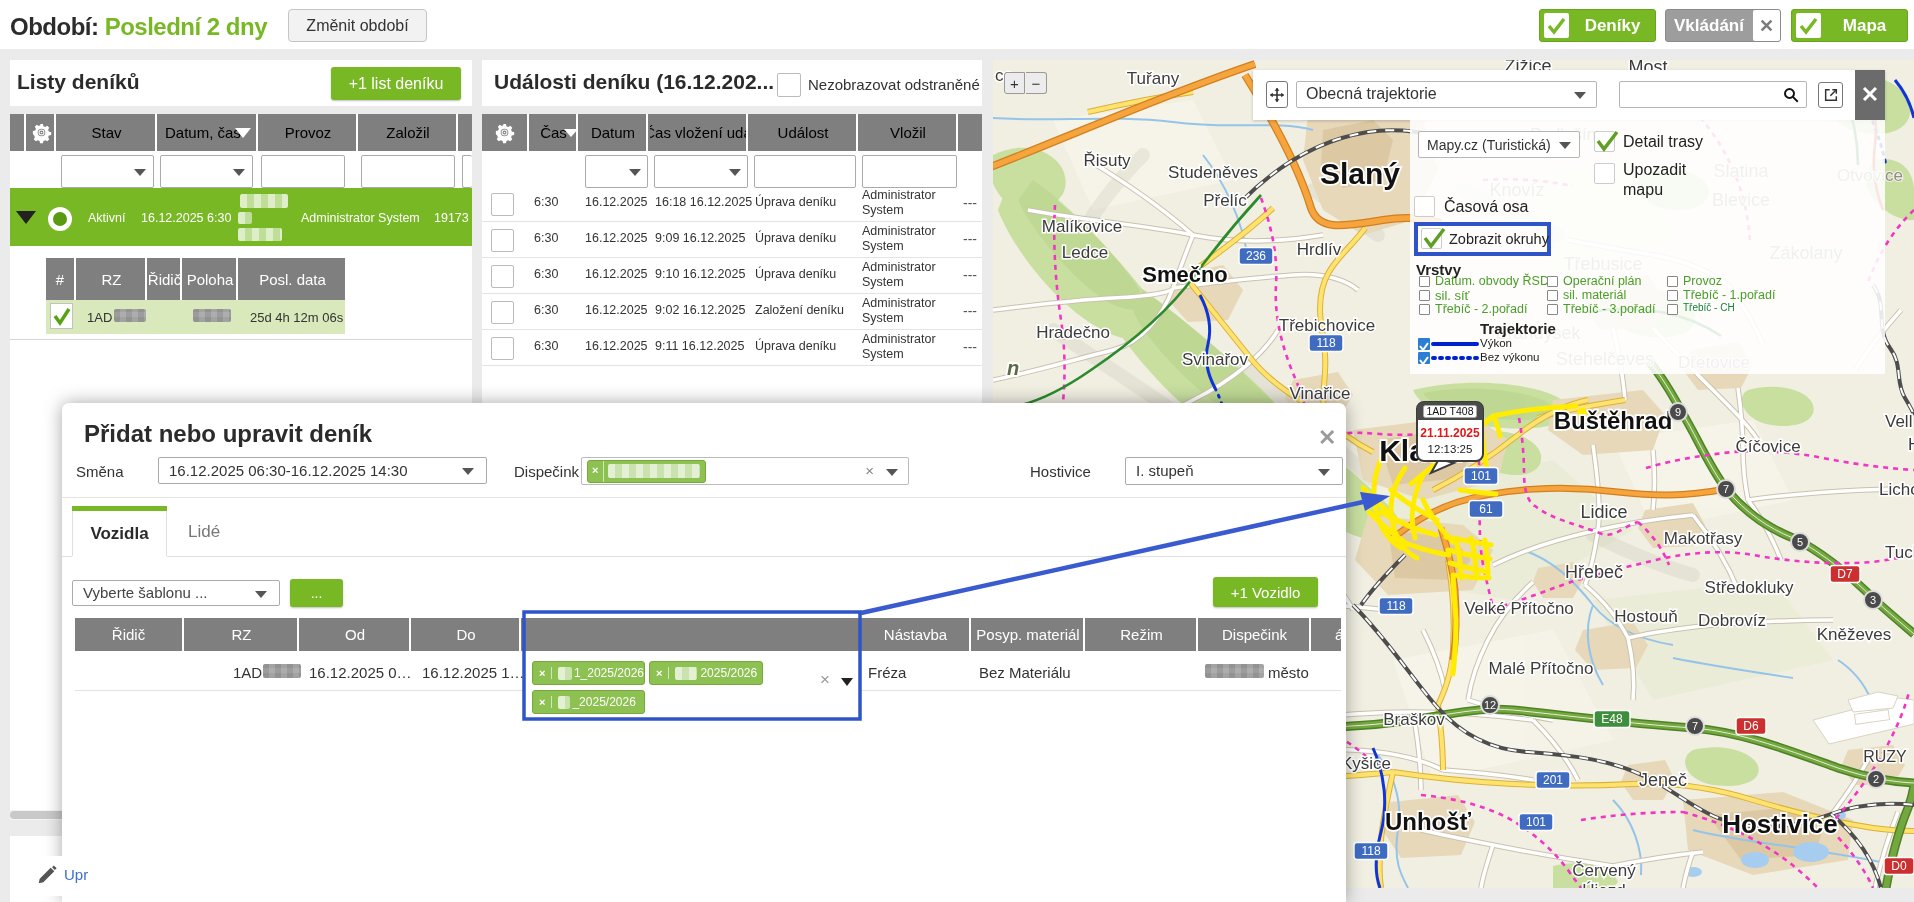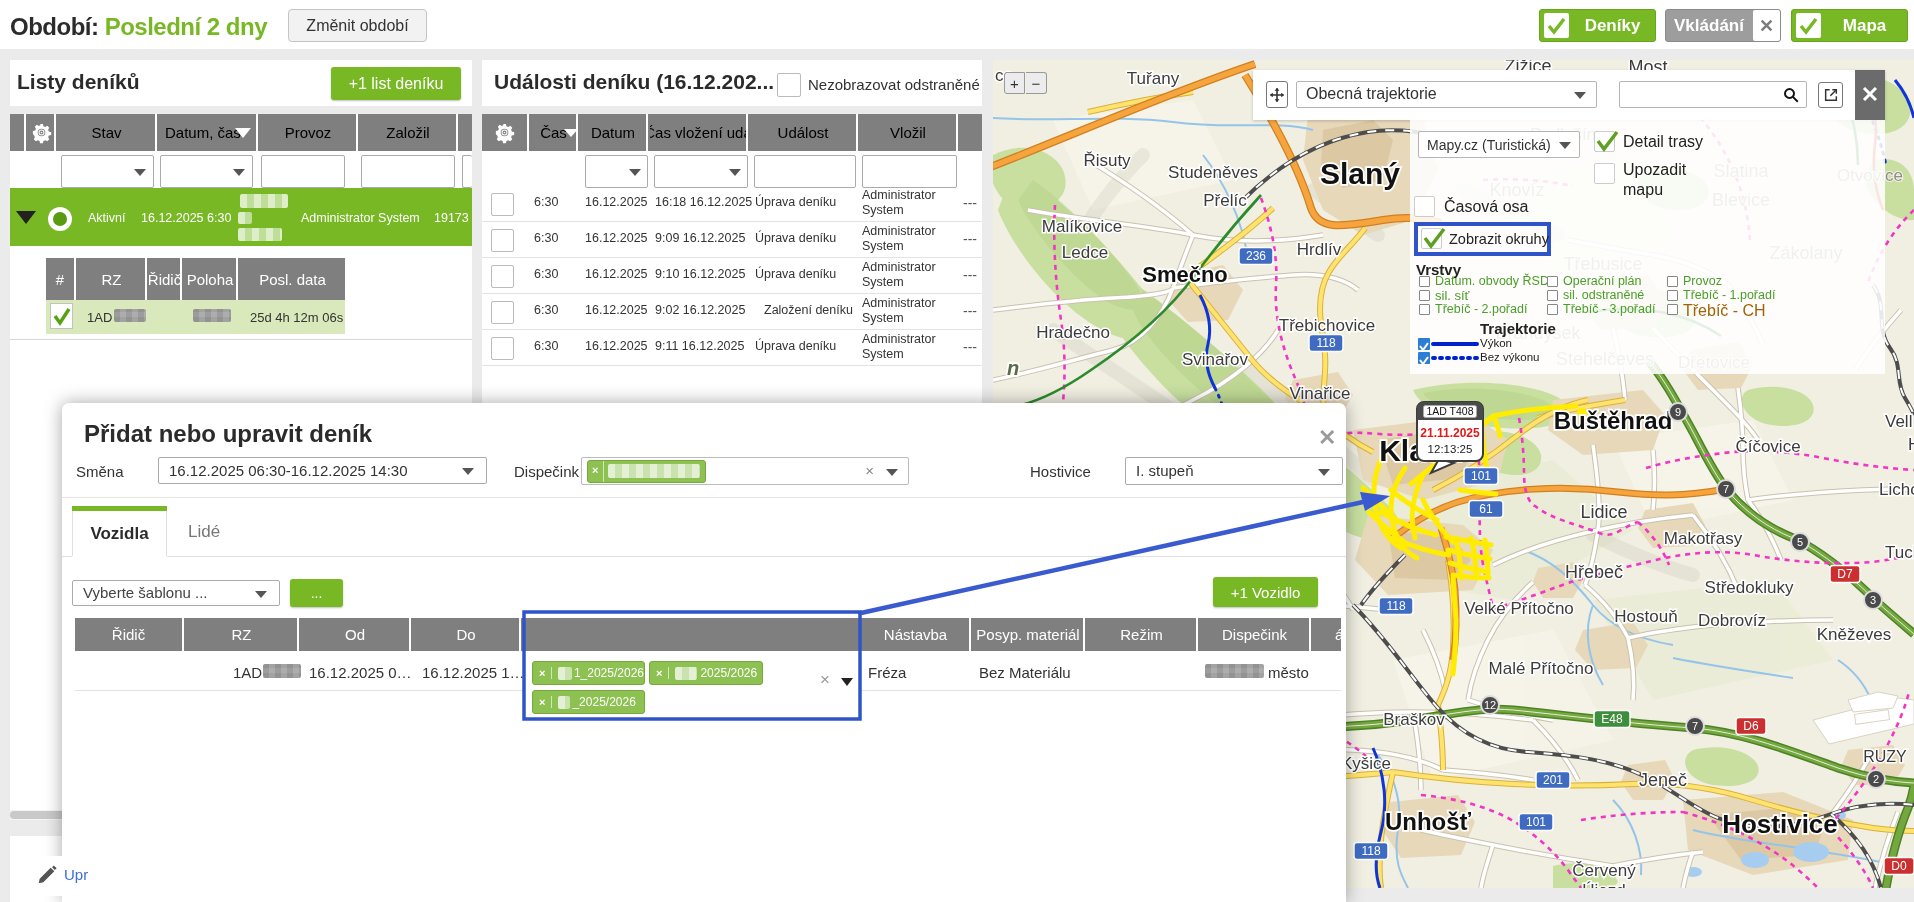--- a/index.html
+++ b/index.html
@@ -167,21 +167,21 @@
 <div class="abs" style="left:585px;top:267px;font-size:12.5px;color:#333;">16.12.2025</div>
 <div class="abs" style="left:655px;top:267px;font-size:12.5px;color:#333;">9:10 16.12.2025</div>
 <div class="abs" style="left:755px;top:267px;font-size:12.5px;color:#333;">Úprava deníku</div>
 <div class="abs" style="left:862px;top:260px;font-size:12.5px;color:#333;line-height:15px;">Administrator<br>System</div>
 <div class="abs" style="left:963px;top:267px;font-size:14px;color:#555;">---</div>
 <div class="abs" style="left:482px;top:294px;width:500px;height:36px;border-bottom:1px solid #e3e3e3;"></div>
 <div class="cbx" style="left:491px;top:301px;width:23px;height:23px;"></div>
 <div class="abs" style="left:534px;top:303px;font-size:12.5px;color:#333;">6:30</div>
 <div class="abs" style="left:585px;top:303px;font-size:12.5px;color:#333;">16.12.2025</div>
 <div class="abs" style="left:655px;top:303px;font-size:12.5px;color:#333;">9:02 16.12.2025</div>
-<div class="abs" style="left:755px;top:303px;font-size:12.5px;color:#333;margin-left:9px;">Založení deníku</div>
+<div class="abs" style="left:755px;top:303px;font-size:12.5px;color:#333;">Založení deníku</div>
 <div class="abs" style="left:862px;top:296px;font-size:12.5px;color:#333;line-height:15px;">Administrator<br>System</div>
 <div class="abs" style="left:963px;top:303px;font-size:14px;color:#555;">---</div>
 <div class="abs" style="left:482px;top:330px;width:500px;height:36px;border-bottom:1px solid #e3e3e3;"></div>
 <div class="cbx" style="left:491px;top:337px;width:23px;height:23px;"></div>
 <div class="abs" style="left:534px;top:339px;font-size:12.5px;color:#333;">6:30</div>
 <div class="abs" style="left:585px;top:339px;font-size:12.5px;color:#333;">16.12.2025</div>
 <div class="abs" style="left:655px;top:339px;font-size:12.5px;color:#333;">9:11 16.12.2025</div>
 <div class="abs" style="left:755px;top:339px;font-size:12.5px;color:#333;">Úprava deníku</div>
 <div class="abs" style="left:862px;top:332px;font-size:12.5px;color:#333;line-height:15px;">Administrator<br>System</div>
 <div class="abs" style="left:963px;top:339px;font-size:14px;color:#555;">---</div>
@@ -713,29 +713,29 @@
 <div class="abs" style="left:1416px;top:261px;font-size:15px;font-weight:bold;color:#222;">Vrstvy</div>
 <div class="cbx" style="left:1419px;top:276px;width:11px;height:11px;border-color:#888;border-radius:1px;"></div>
 <div class="abs" style="left:1435px;top:274px;font-size:12.5px;color:#4a9e28;">Datum. obvody ŘSD</div>
 <div class="cbx" style="left:1547px;top:276px;width:11px;height:11px;border-color:#888;border-radius:1px;"></div>
 <div class="abs" style="left:1563px;top:274px;font-size:12.5px;color:#4a9e28;">Operační plán</div>
 <div class="cbx" style="left:1667px;top:276px;width:11px;height:11px;border-color:#888;border-radius:1px;"></div>
 <div class="abs" style="left:1683px;top:274px;font-size:12.5px;color:#4a9e28;">Provoz</div>
 <div class="cbx" style="left:1419px;top:290px;width:11px;height:11px;border-color:#888;border-radius:1px;"></div>
 <div class="abs" style="left:1435px;top:288px;font-size:13px;color:#4a9e28;">sil. síť</div>
 <div class="cbx" style="left:1547px;top:290px;width:11px;height:11px;border-color:#888;border-radius:1px;"></div>
-<div class="abs" style="left:1563px;top:288px;font-size:12.5px;color:#4a9e28;">sil. odstraněné</div>
+<div class="abs" style="left:1563px;top:288px;font-size:12.5px;color:#4a9e28;">sil. materiál</div>
 <div class="cbx" style="left:1667px;top:290px;width:11px;height:11px;border-color:#888;border-radius:1px;"></div>
 <div class="abs" style="left:1683px;top:288px;font-size:12.5px;color:#4a9e28;">Třebíč - 1.pořadí</div>
 <div class="cbx" style="left:1419px;top:304px;width:11px;height:11px;border-color:#888;border-radius:1px;"></div>
 <div class="abs" style="left:1435px;top:302px;font-size:12.5px;color:#4a9e28;">Třebíč - 2.pořadí</div>
 <div class="cbx" style="left:1547px;top:304px;width:11px;height:11px;border-color:#888;border-radius:1px;"></div>
 <div class="abs" style="left:1563px;top:302px;font-size:12.5px;color:#4a9e28;">Třebíč - 3.pořadí</div>
 <div class="cbx" style="left:1667px;top:304px;width:11px;height:11px;border-color:#888;border-radius:1px;"></div>
-<div class="abs" style="left:1683px;top:302px;font-size:16px;color:#a16207;">Třebíč - CH</div>
+<div class="abs" style="left:1683px;top:302px;font-size:10px;color:#15803d;">Třebíč - CH</div>
 <div class="abs" style="left:1480px;top:320px;font-size:15px;font-weight:bold;color:#222;">Trajektorie</div>
 <div class="abs" style="left:1418px;top:338px;width:12px;height:12px;background:#2a7fd4;border-radius:1px;"><svg width="12" height="12">
       <path d="M2 6l3 4 5-7" stroke="#fff" stroke-width="2" fill="none"></path>
     </svg></div>
 <svg class="abs" style="left:1431px;top:338px;" width="48" height="12">
     <path d="M2 6 L46 6" style="stroke:#0022cc;stroke-width:4;stroke-linecap:round;fill:none;"></path>
   </svg>
 <div class="abs" style="left:1480px;top:337px;font-size:11.5px;color:#222;">Výkon</div>
 <div class="abs" style="left:1418px;top:352px;width:12px;height:12px;background:#2a7fd4;border-radius:1px;"><svg width="12" height="12">
       <path d="M2 6l3 4 5-7" stroke="#fff" stroke-width="2" fill="none"></path>

